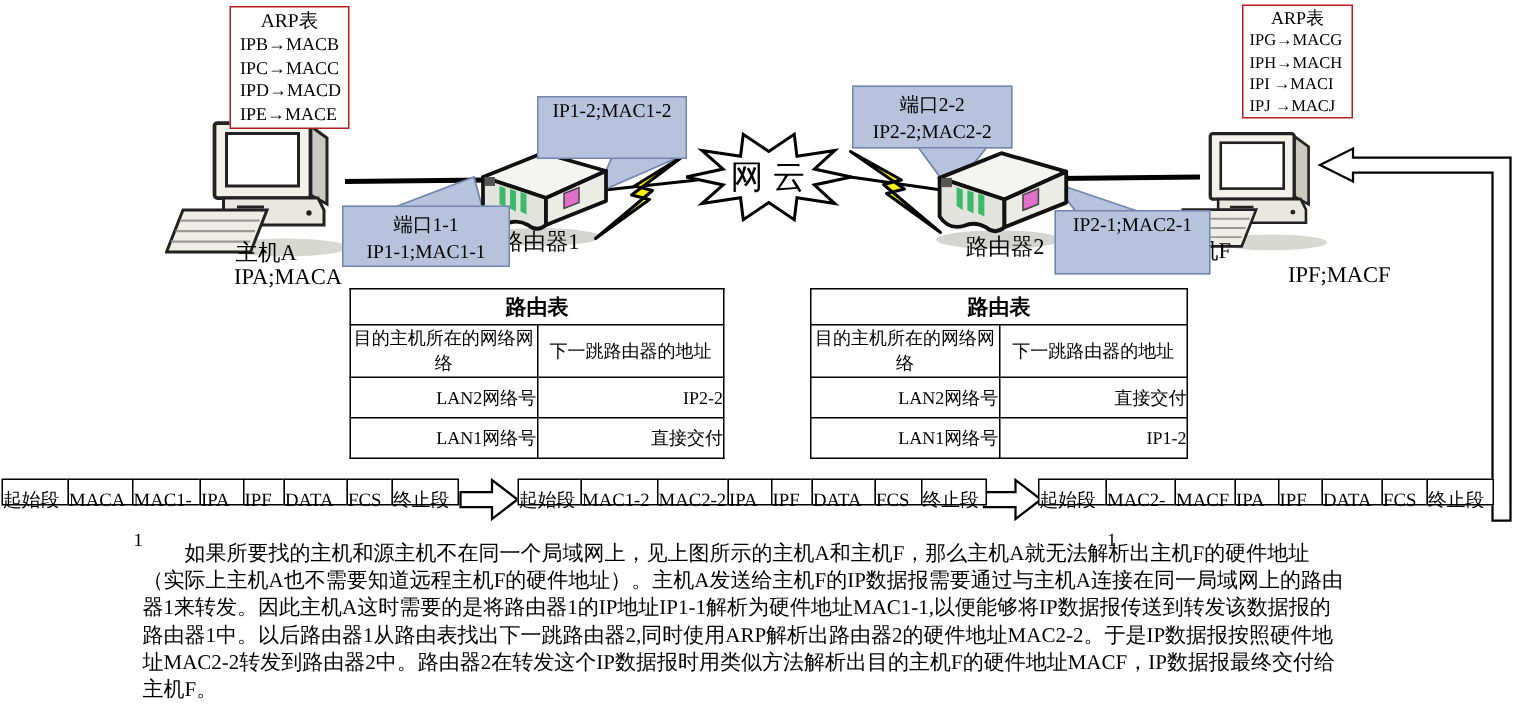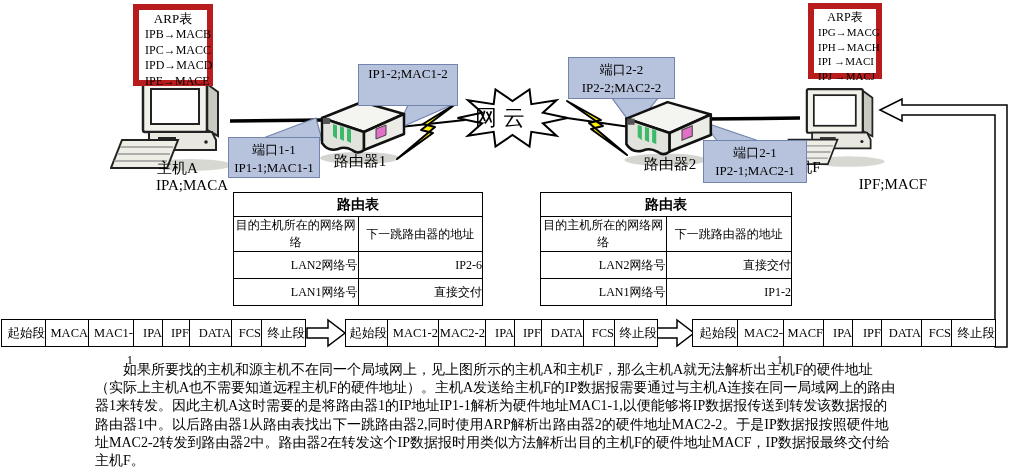--- a/index.html
+++ b/index.html
@@ -2,21 +2,21 @@
 <html><head>
 <meta charset="utf-8">
 <style>
   html,body{margin:0;padding:0;background:#fff;}
   .canvas{position:relative;width:1010px;height:471px;background:#fff;overflow:hidden;
           font-family:"Liberation Serif","DejaVu Serif",serif;color:#000;}
   .abs{position:absolute;}
   .overlay{left:0;top:0;width:1010px;height:471px;z-index:1;}
   .icon-layer{z-index:2;}
   
-  .arpbox{border:6px solid #b91c1c;background:#fff;z-index:3;box-sizing:border-box;}
+  .arpbox{border:1px solid #b91c1c;background:#fff;z-index:3;box-sizing:border-box;margin-left:20px;}
   .arpbox .arp-title{text-align:center;font-size:13px;line-height:17px;}
   .arpbox .arp-entry{font-size:12px;line-height:15.5px;padding-left:6px;white-space:pre;}
   .arpbox.small .arp-title{font-size:12px;line-height:16px;}
   .arpbox.small .arp-entry{font-size:11px;line-height:14.5px;padding-left:4px;}
   
   .portbox{background:#b7c3dd;border:1.5px solid #7285ae;box-sizing:border-box;z-index:4;
            text-align:center;font-size:13px;}
   .portbox .pb-title{line-height:19px;padding-top:2px;}
   .portbox .pb-addr{line-height:17px;}
   
@@ -25,22 +25,22 @@
   
   .cloudlabel{font-size:22px;text-align:center;letter-spacing:6px;z-index:3;}
   
   table.rtable{position:absolute;border-collapse:collapse;table-layout:fixed;z-index:3;background:#fff;}
   table.rtable td{border:1px solid #000;text-align:center;font-size:12px;padding:0;}
   table.rtable td.rt-title{font-size:14px;font-weight:bold;height:23px;}
   table.rtable td.rt-head{height:29px;}
   table.rtable td.rt-cell{height:26px;text-align:right;}
   
   .frame{position:absolute;top:319px;height:29px;display:flex;z-index:3;}
-  .fcell{box-sizing:border-box;border:1px solid #000;height:28px;line-height:27px;
-         text-align:right;font-size:12.5px;background:#fff;flex:none;}
+  .fcell{box-sizing:border-box;border:1px solid #000;height:18px;line-height:27px;
+         text-align:left;font-size:12.5px;background:#fff;flex:none;}
   .fcell + .fcell{margin-left:-1px;}
   
   .desc{left:95px;top:361px;width:918px;z-index:3;}
   .desc .dline{font-size:14px;line-height:18.2px;white-space:nowrap;}
   .desc .dline.indent{padding-left:28px;}
 </style>
 </head>
 <body>
 
 <div class="canvas">
@@ -127,57 +127,56 @@
     <line x1="10" y1="67" x2="63" y2="67" stroke="#999" stroke-width="1.5"></line>
     <line x1="7" y1="74" x2="60" y2="74" stroke="#999" stroke-width="1.5"></line>
     <line x1="4" y1="81" x2="57" y2="81" stroke="#999" stroke-width="1.5"></line>
   </svg>
   <div class="abs devlabel" style="left:764px;top:158px;width:75px;">主机F</div>
   <div class="abs addrlabel" style="left:832px;top:176px;width:95px;">IPF;MACF</div>
 
   <svg class="abs icon-layer" style="left:450px;top:83px;" width="126" height="70" viewBox="0 0 125 70">
     <polygon points="117,35 92.4,40.3 106,52.7 80.8,48.8 79,63.5 62,52 45,63.5 43.2,48.8 17.5,52.7 31.6,40.3 7,35 31.6,29.7 17.5,17.3 43.2,21.2 45,6.5 62,18 79,6.5 80.8,21.2 106,17.3 92.4,29.7" fill="#ffffff" stroke="#000" stroke-width="2"></polygon>
   </svg>
-  <div class="abs cloudlabel" style="left:440px;top:103px;width:126px;">网云</div>
+  <div class="abs cloudlabel" style="left:452px;top:103px;width:126px;">网云</div>
 
   <svg class="abs icon-layer" style="left:393px;top:100px;" width="68" height="62" viewBox="0 0 68 62">
     <polygon points="64,3 30,24 42,27 4,59 40,33 28,30" fill="#ffef00" stroke="#000" stroke-width="2" stroke-linejoin="round"></polygon>
   </svg>
   <svg class="abs icon-layer" style="left:563px;top:98px;" width="68" height="60" viewBox="0 0 68 60">
     <polygon points="4,3 38,22 26,25 64,57 28,31 40,28" fill="#ffef00" stroke="#000" stroke-width="2" stroke-linejoin="round"></polygon>
   </svg>
 
-  <div class="abs portbox" style="left:228px;top:137px;width:92px;height:41px;">
+  <div class="abs portbox" style="left:228px;top:137px;width:112px;height:41px;">
     <div class="pb-title">端口1-1</div>
     <div class="pb-addr">IP1-1;MAC1-1</div>
   </div>
   <div class="abs portbox" style="left:358px;top:64px;width:100px;height:42px;">
     <div class="pb-addr">IP1-2;MAC1-2</div>
   </div>
   <div class="abs portbox" style="left:568px;top:57px;width:107px;height:42px;">
     <div class="pb-title">端口2-2</div>
     <div class="pb-addr">IP2-2;MAC2-2</div>
   </div>
   <div class="abs portbox" style="left:703px;top:140px;width:104px;height:43px;">
-    <div class="pb-title">端口2-1</div>
     <div class="pb-addr">IP2-1;MAC2-1</div>
   </div>
 
   <table class="rtable" style="left:233px;top:192px;width:250px;">
     <tbody>
         <tr>
           <td class="rt-title" colspan="2">路由表</td>
         </tr>
     <tr>
       <td class="rt-head" style="width:135px;">目的主机所在的网络网络</td>
       <td class="rt-head" style="width:115px;">下一跳路由器的地址</td>
     </tr>
     <tr>
       <td class="rt-cell">LAN2网络号</td>
-      <td class="rt-cell">IP2-6</td>
+      <td class="rt-cell">IP2-2</td>
     </tr>
     <tr>
       <td class="rt-cell">LAN1网络号</td>
       <td class="rt-cell">直接交付</td>
     </tr>
   </tbody>
     </table>
 
   <table class="rtable" style="left:540px;top:192px;width:252px;">
     <tbody>

